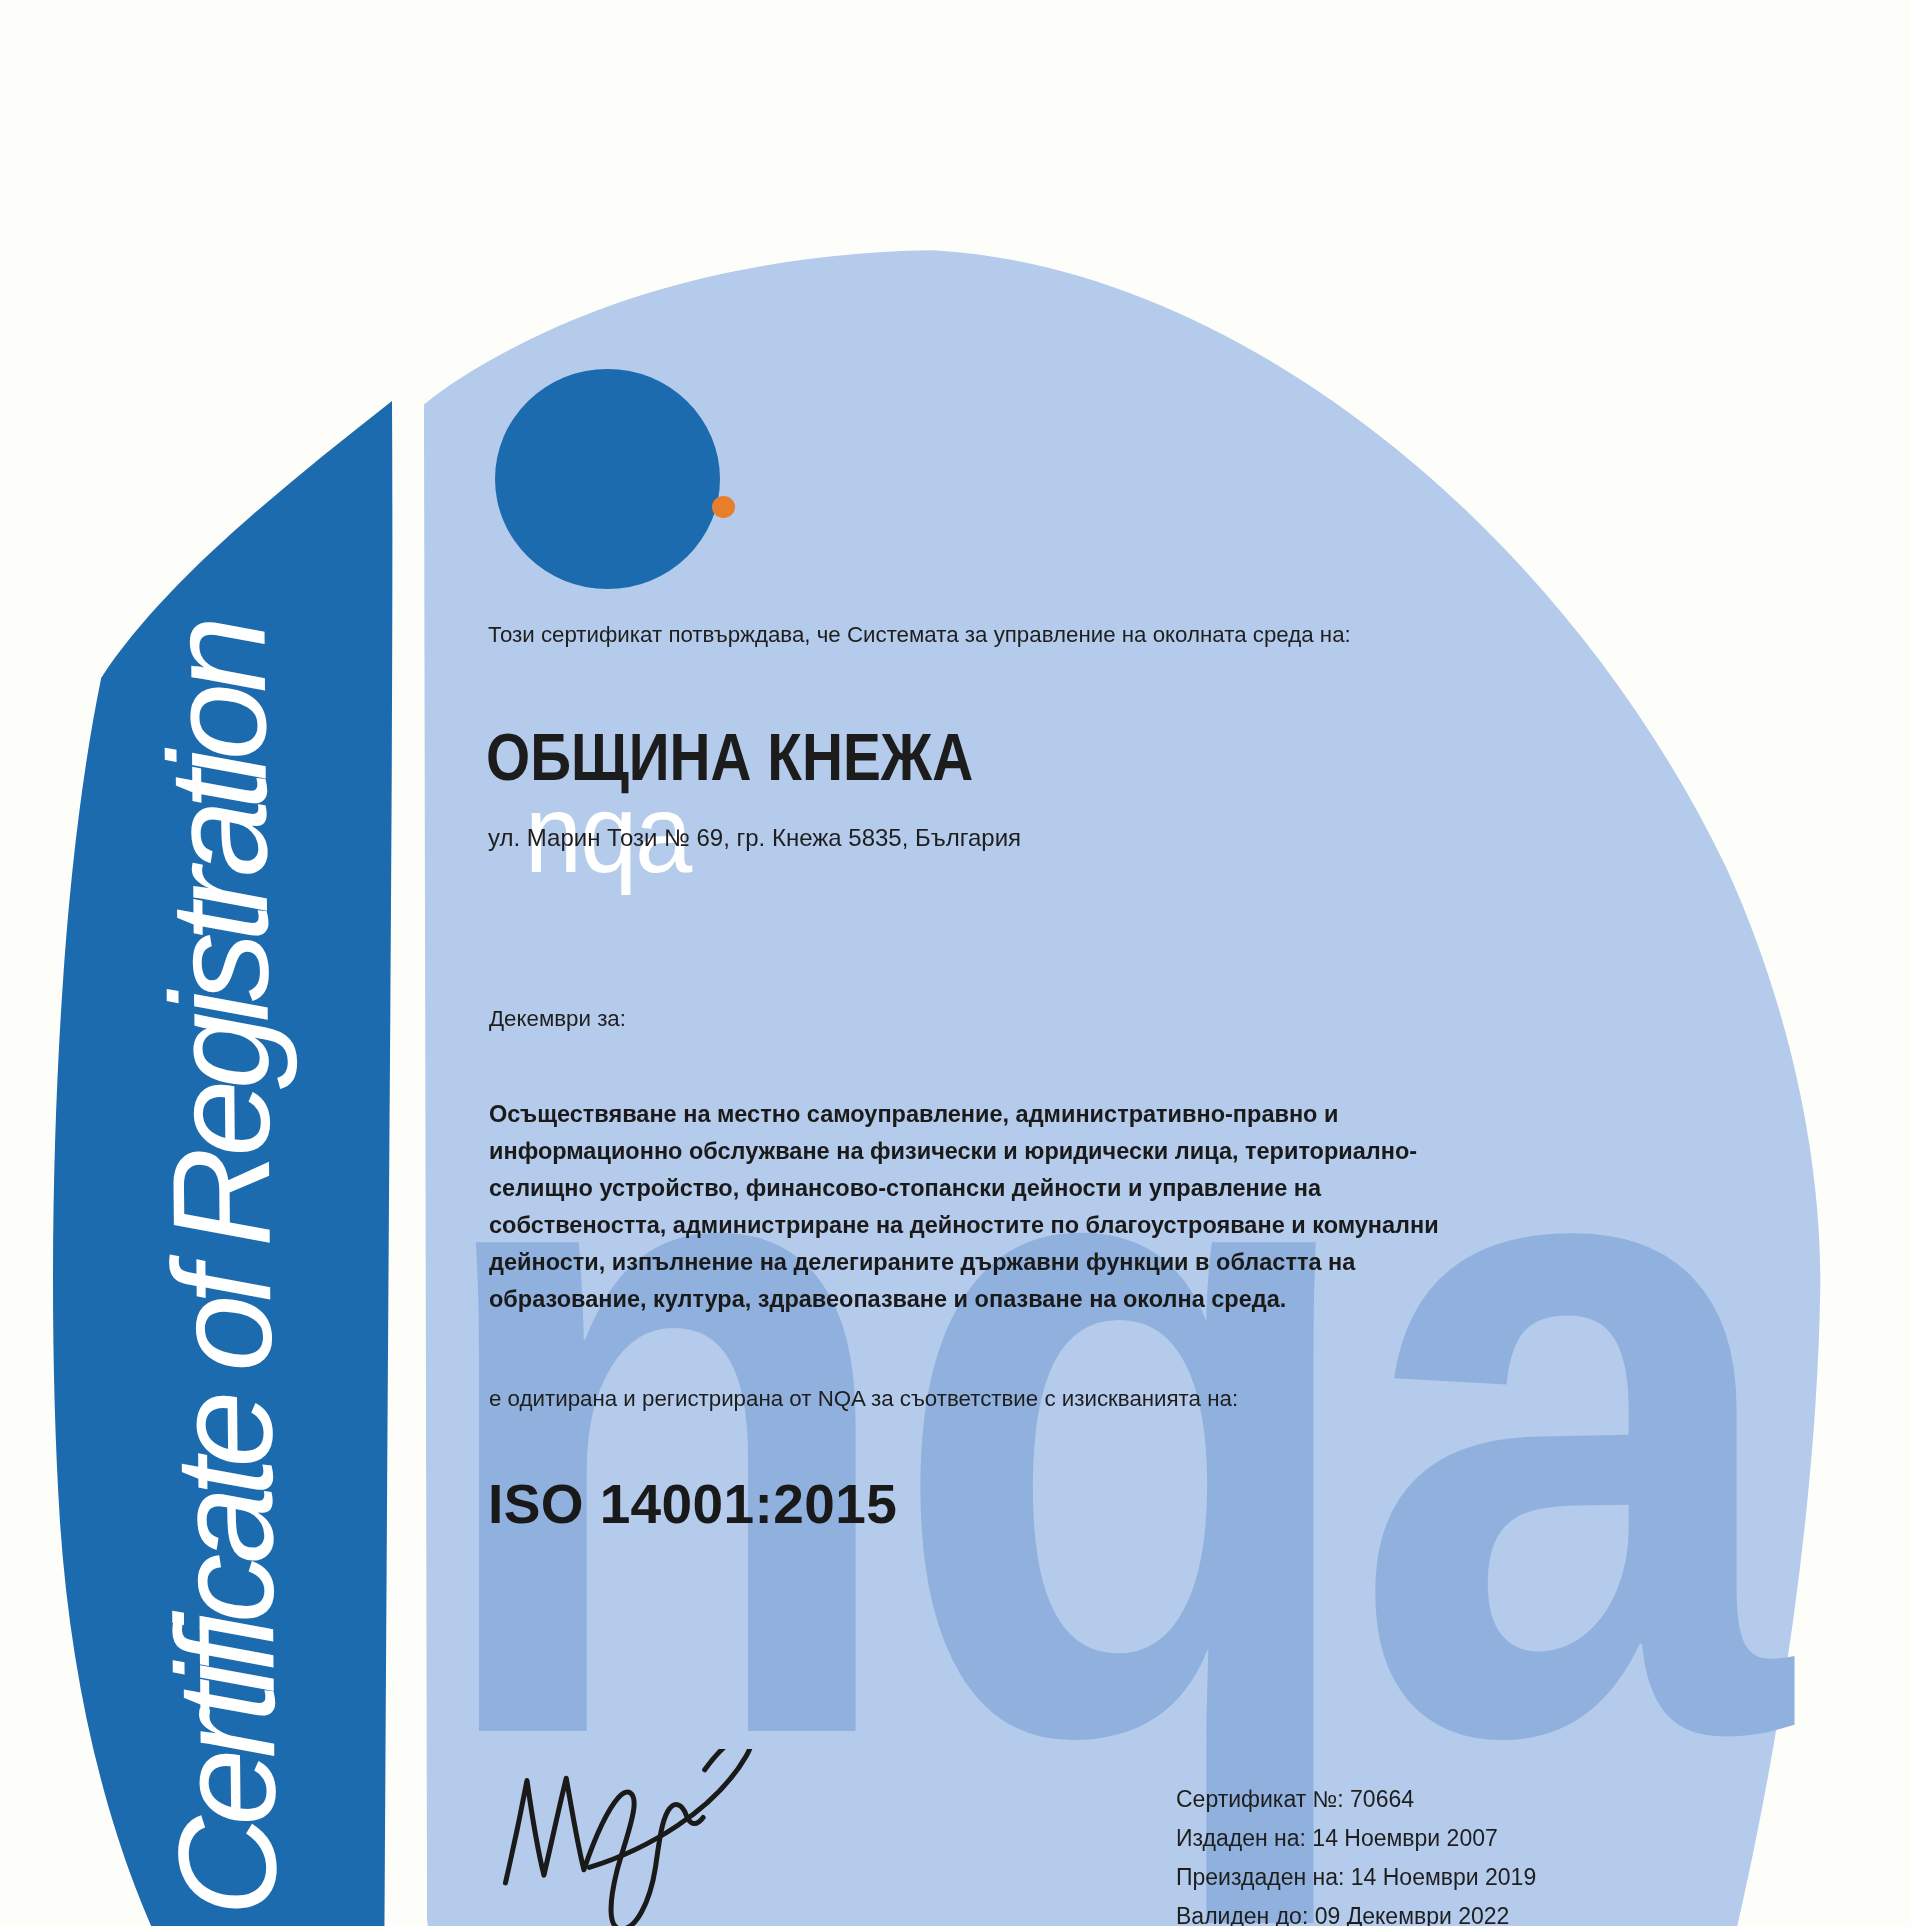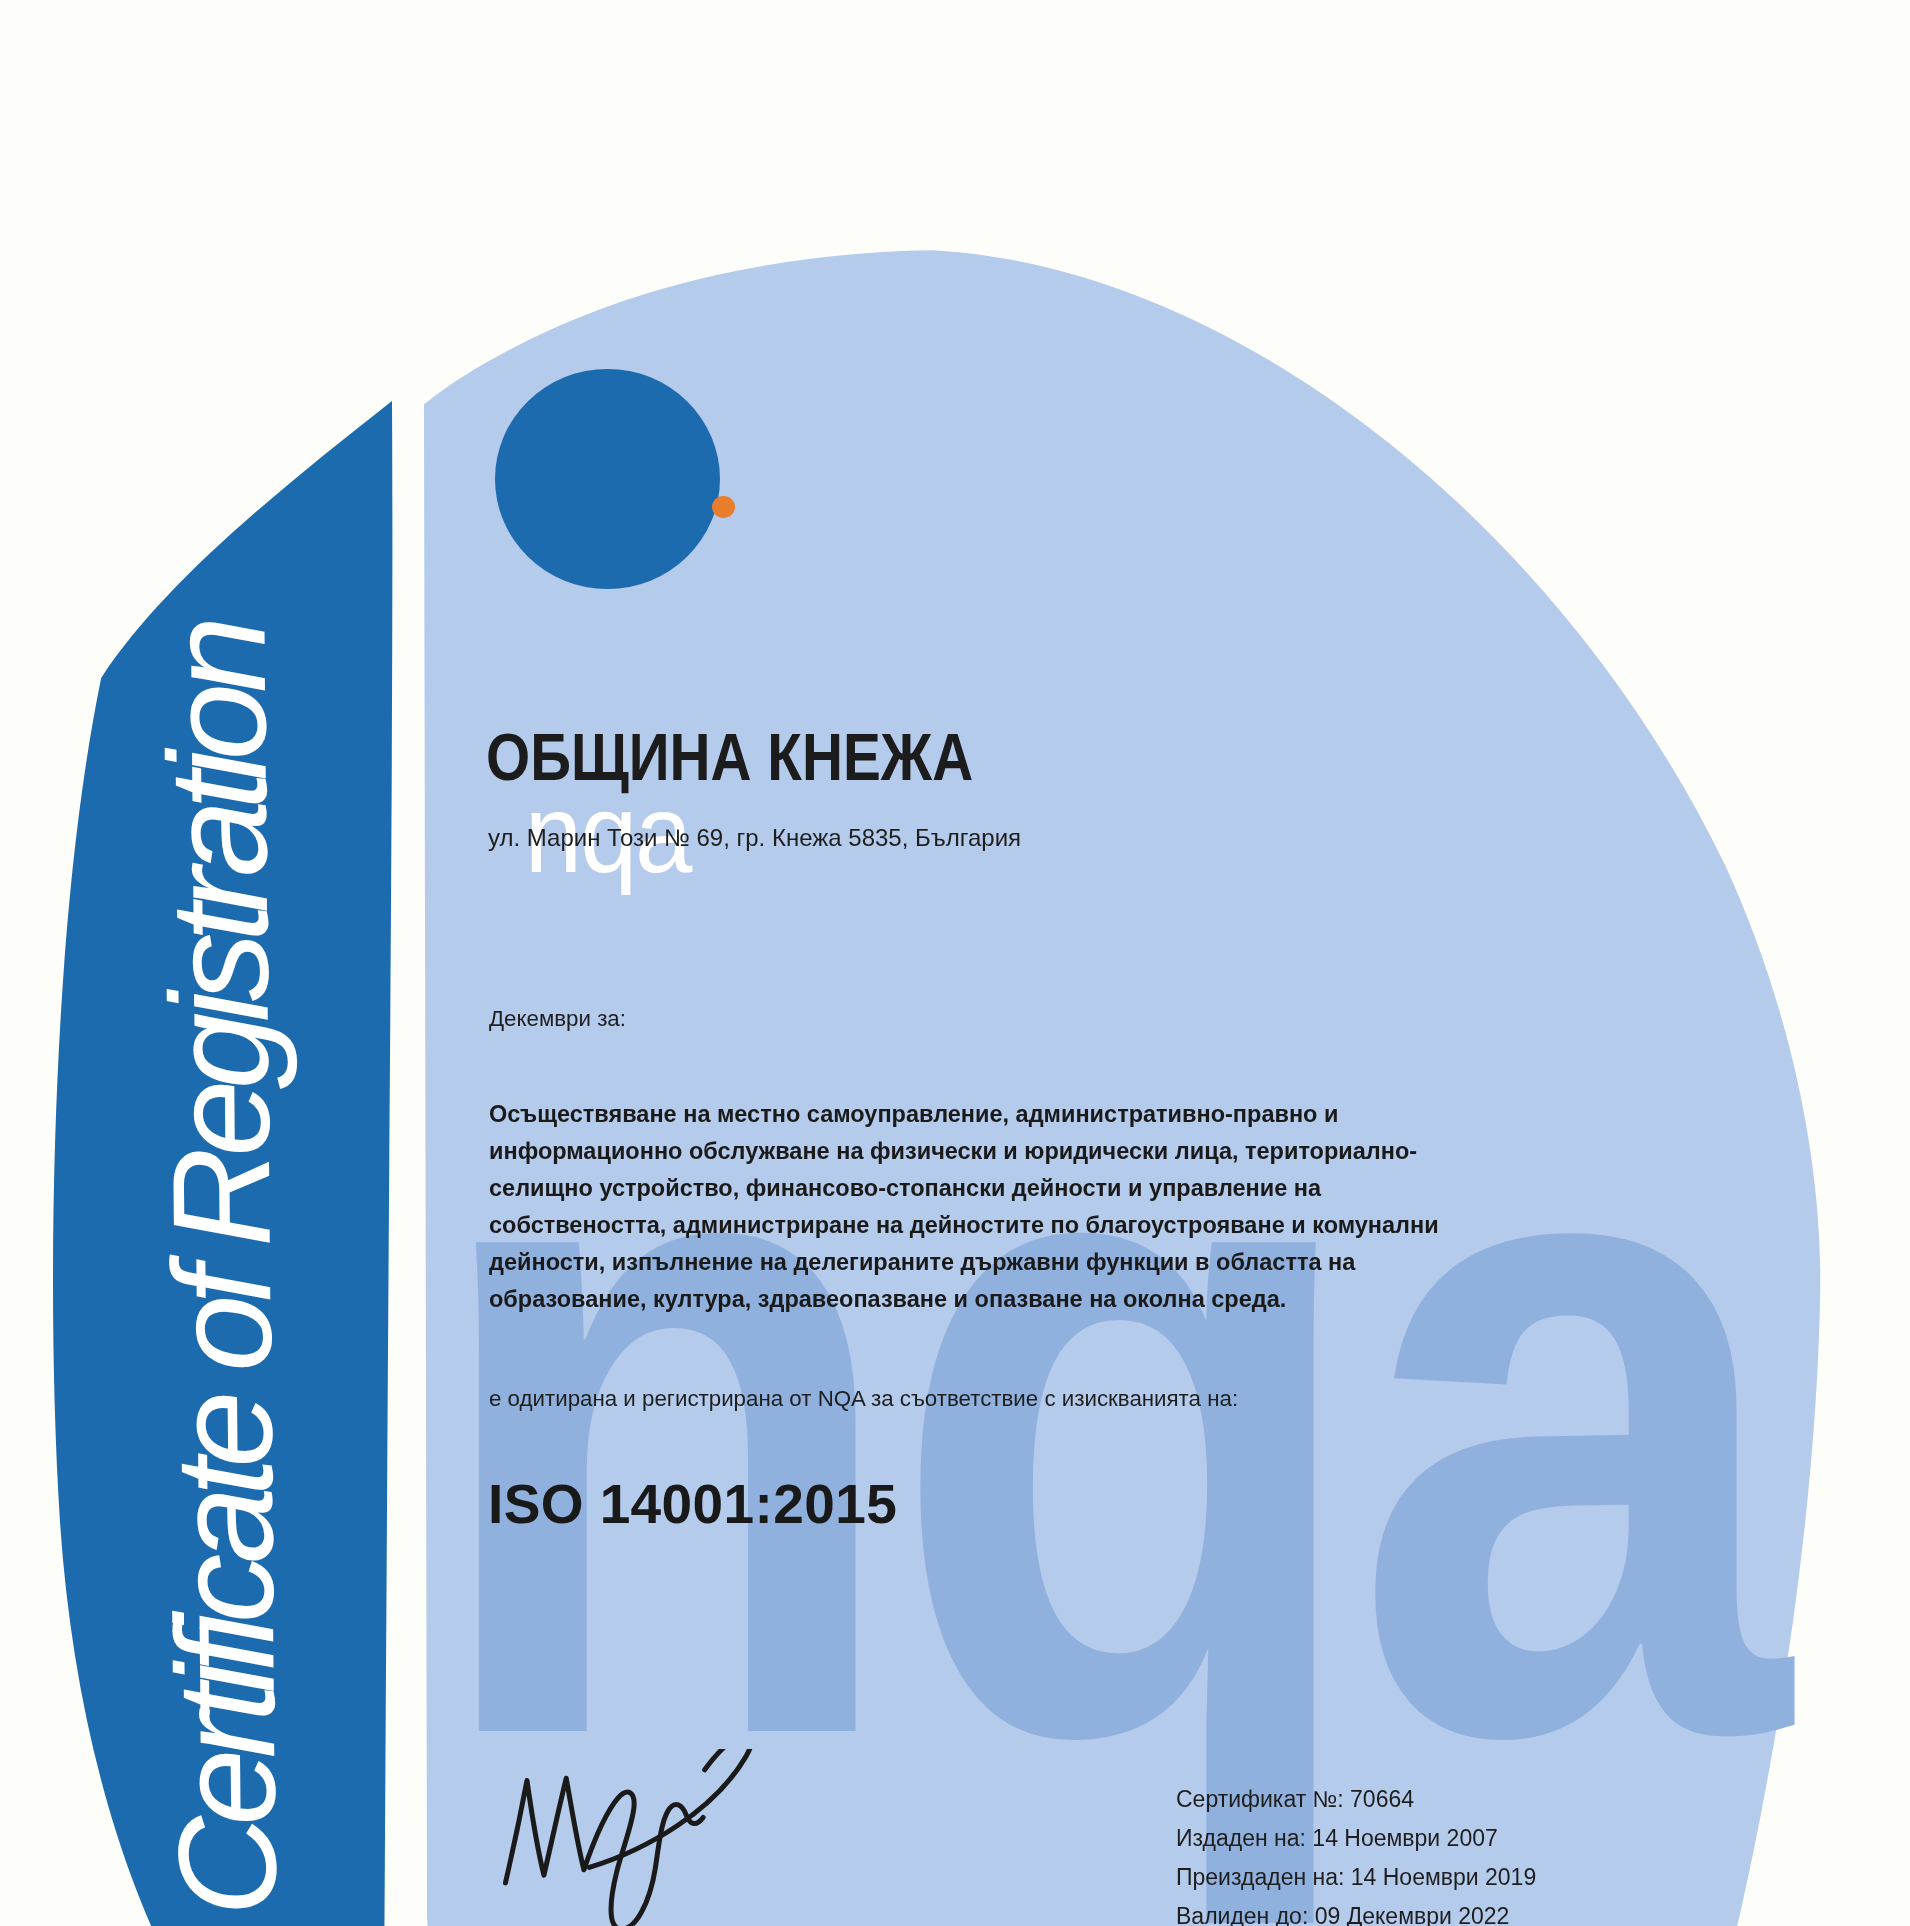--- a/index.html
+++ b/index.html
@@ -70,20 +70,21 @@
 
   <div class="watermark">nqa</div>
 
   <div class="sidebar-text">Certificate of Registration</div>
 
   <div class="logo-ellipse content">
     <div class="logo-text">nqa</div>
   </div>
   <div class="logo-dot"></div>
 
+  <div class="intro content">Този сертификат потвърждава, че Системата за управление на околната среда на:</div>
 
   <div class="org-name content">ОБЩИНА КНЕЖА</div>
 
   <div class="org-address content">ул. Марин Този № 69, гр. Кнежа 5835, България</div>
 
   <div class="applicable content">Декември за:</div>
 
   <div class="scope content">Осъществяване на местно самоуправление, административно-правно и
 информационно обслужване на физически и юридически лица, териториално-
 селищно устройство, финансово-стопански дейности и управление на

